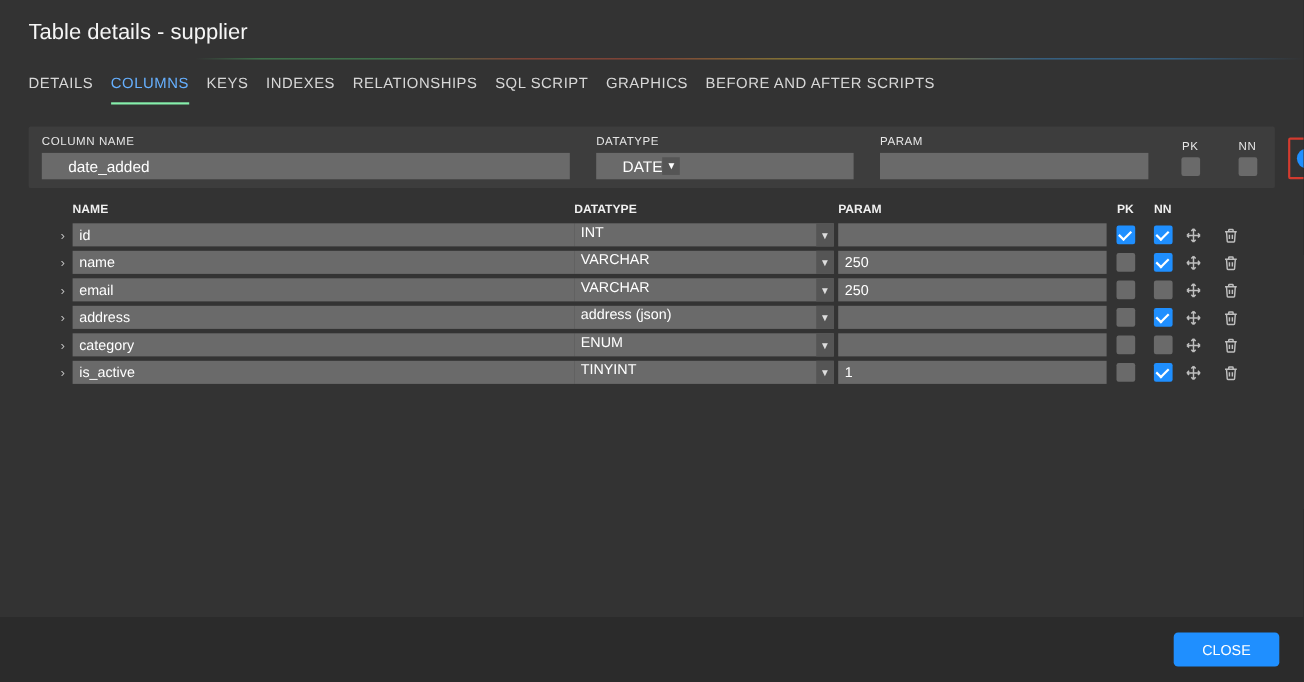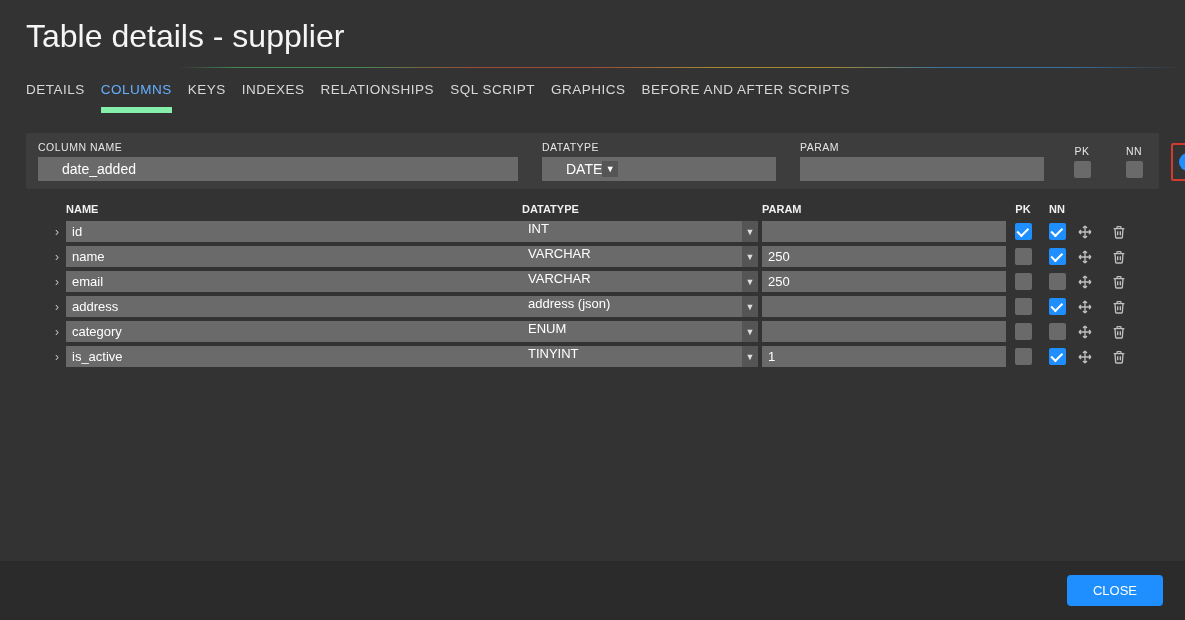--- a/index.html
+++ b/index.html
@@ -14,21 +14,21 @@
   }
   .dialog {
     width: 100%;
     height: 100%;
     background: #333333;
     display: flex;
     flex-direction: column;
   }
   .title {
     padding: 18px 26px 12px 26px;
-    font-size: 32px;
+    font-size: 20px;
     font-weight: 300;
     color: #f5f5f5;
     position: relative;
   }
   .rainbow-line {
     height: 1px;
     width: 100%;
     background: linear-gradient(to right,
       #333333 0, #333333 15%,
       #4fc36b 20%, #4fc36b 30%,
@@ -46,21 +46,21 @@
   }
   .tab {
     color: #d8d8d8;
     cursor: pointer;
     padding-bottom: 10px;
     font-size: 13.5px;
     letter-spacing: 0.5px;
   }
   .tab.active {
     color: #66b0ff;
-    border-bottom: 6px solid #86efac;
+    border-bottom: 2px solid #86efac;
   }
 
   .content {
     padding: 20px 26px 10px 26px;
     flex: 1;
   }
 
   .new-row {
     background: #3d3d3d;
     border-radius: 2px;

